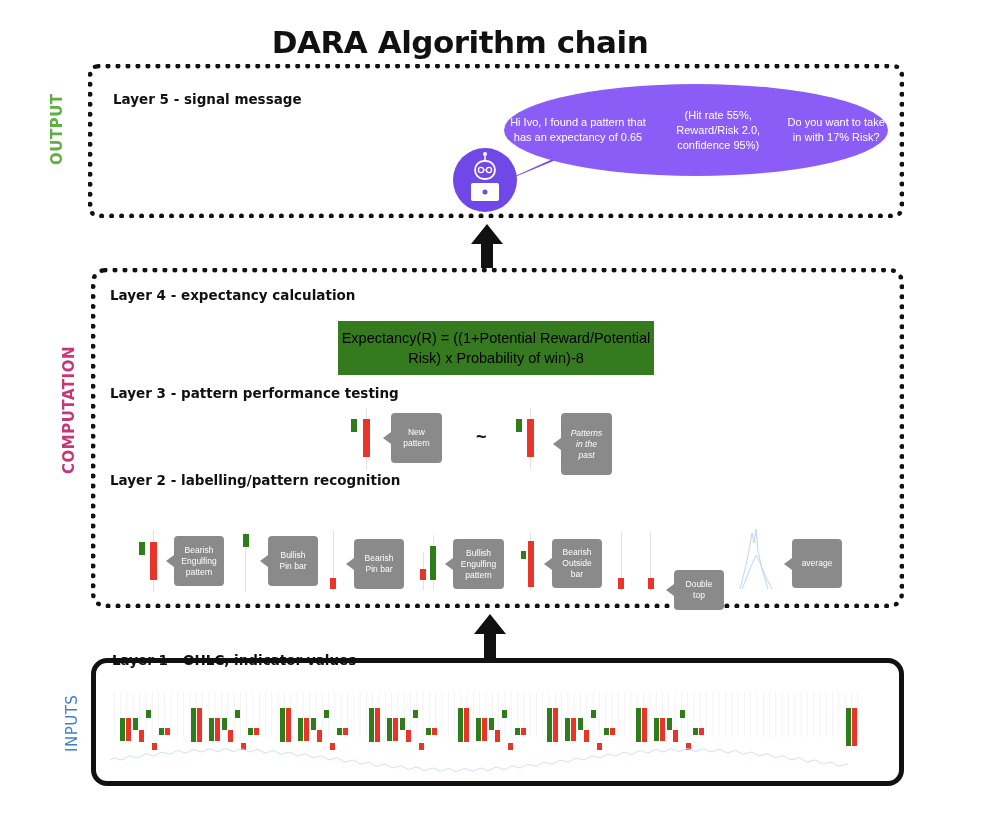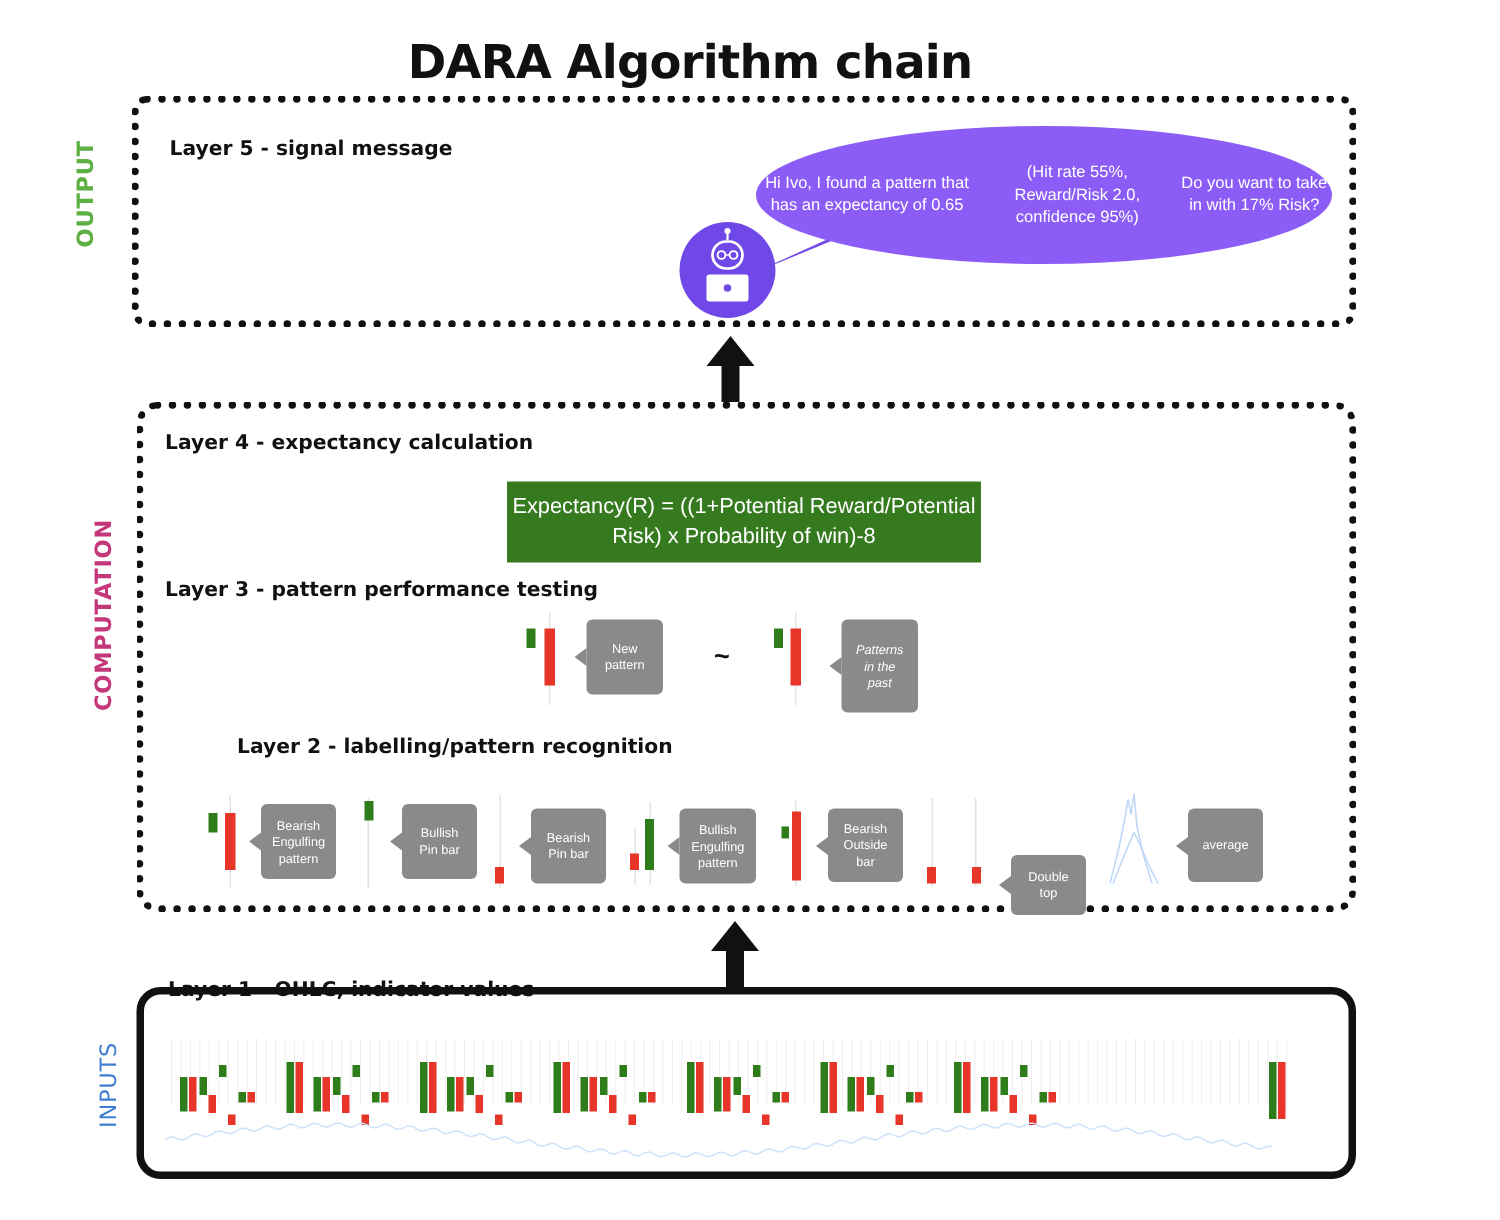--- a/index.html
+++ b/index.html
@@ -5,21 +5,21 @@
   html,body{margin:0;padding:0;background:#fff;}
   body{width:1000px;height:813px;position:relative;overflow:hidden;font-family:"Liberation Sans",sans-serif;}
   .abs{position:absolute;}
   .title{left:0;width:920px;top:24px;text-align:center;font-family:"DejaVu Sans",sans-serif;font-weight:bold;font-size:31px;color:#111;letter-spacing:-0.5px;}
   .box-dot{border:5px dotted #111;border-radius:10px;box-sizing:border-box;}
   .box-sq{border:5px dotted #111;border-radius:14px;box-sizing:border-box;}
   .box-solid{border:5px solid #111;border-radius:16px;box-sizing:border-box;}
   .layer-title{font-family:"DejaVu Sans",sans-serif;font-weight:bold;font-size:13.5px;color:#111;}
   .side{font-family:"DejaVu Sans",sans-serif;font-weight:bold;font-size:15px;transform-origin:left top;transform:rotate(-90deg);white-space:nowrap;letter-spacing:0.5px;}
   .bubble{background:#8b5cf6;border-radius:50%;color:#fff;font-size:11px;text-align:center;line-height:15px;display:flex;flex-direction:row;justify-content:center;align-items:center;}
-  .formula{background:#367a1f;color:#ffffff;font-size:14.5px;text-align:center;line-height:20px;display:flex;flex-direction:column;justify-content:center;}
+  .formula{background:#367a1f;color:#000000;font-size:14.5px;text-align:center;line-height:20px;display:flex;flex-direction:column;justify-content:center;}
   .callout{background:#8a8a8a;color:#fff;font-size:8.5px;line-height:11px;border-radius:4px;text-align:center;display:flex;flex-direction:column;justify-content:center;align-items:center;}
   .callout::before{content:"";position:absolute;left:-8px;top:50%;margin-top:-6px;border-top:6px solid transparent;border-bottom:6px solid transparent;border-right:8px solid #8a8a8a;}
   .wick{width:1px;background:#e2e2e2;}
   .cg{background:#2e7d1a;}
   .cr{background:#e8352a;}
 </style>
 </head>
 <body>
 
 <div class="abs title">DARA Algorithm chain</div>
@@ -76,21 +76,21 @@
 
 <div class="abs wick" style="left:530px;top:408px;height:62px;"></div>
 <div class="abs cg" style="left:516px;top:419px;width:6px;height:13px;"></div>
 <div class="abs cr" style="left:527px;top:419px;width:7px;height:38px;"></div>
 <div class="abs callout" style="left:561px;top:413px;width:51px;height:62px;font-style:italic;">
   <div>Patterns</div>
   <div>in the</div>
   <div>past</div>
 </div>
 
-<div class="abs layer-title" style="left:110px;top:490px;margin-left:48px;">Layer 2 - labelling/pattern recognition</div>
+<div class="abs layer-title" style="left:110px;top:472px;">Layer 2 - labelling/pattern recognition</div>
 
 <div class="abs wick" style="left:153px;top:530px;height:62px;"></div>
 <div class="abs cg" style="left:139px;top:542px;width:6px;height:13px;"></div>
 <div class="abs cr" style="left:150px;top:542px;width:7px;height:38px;"></div>
 <div class="abs callout" style="left:174px;top:536px;width:50px;height:50px;">
   <div>Bearish</div>
   <div>Engulfing</div>
   <div>pattern</div>
 </div>
 

